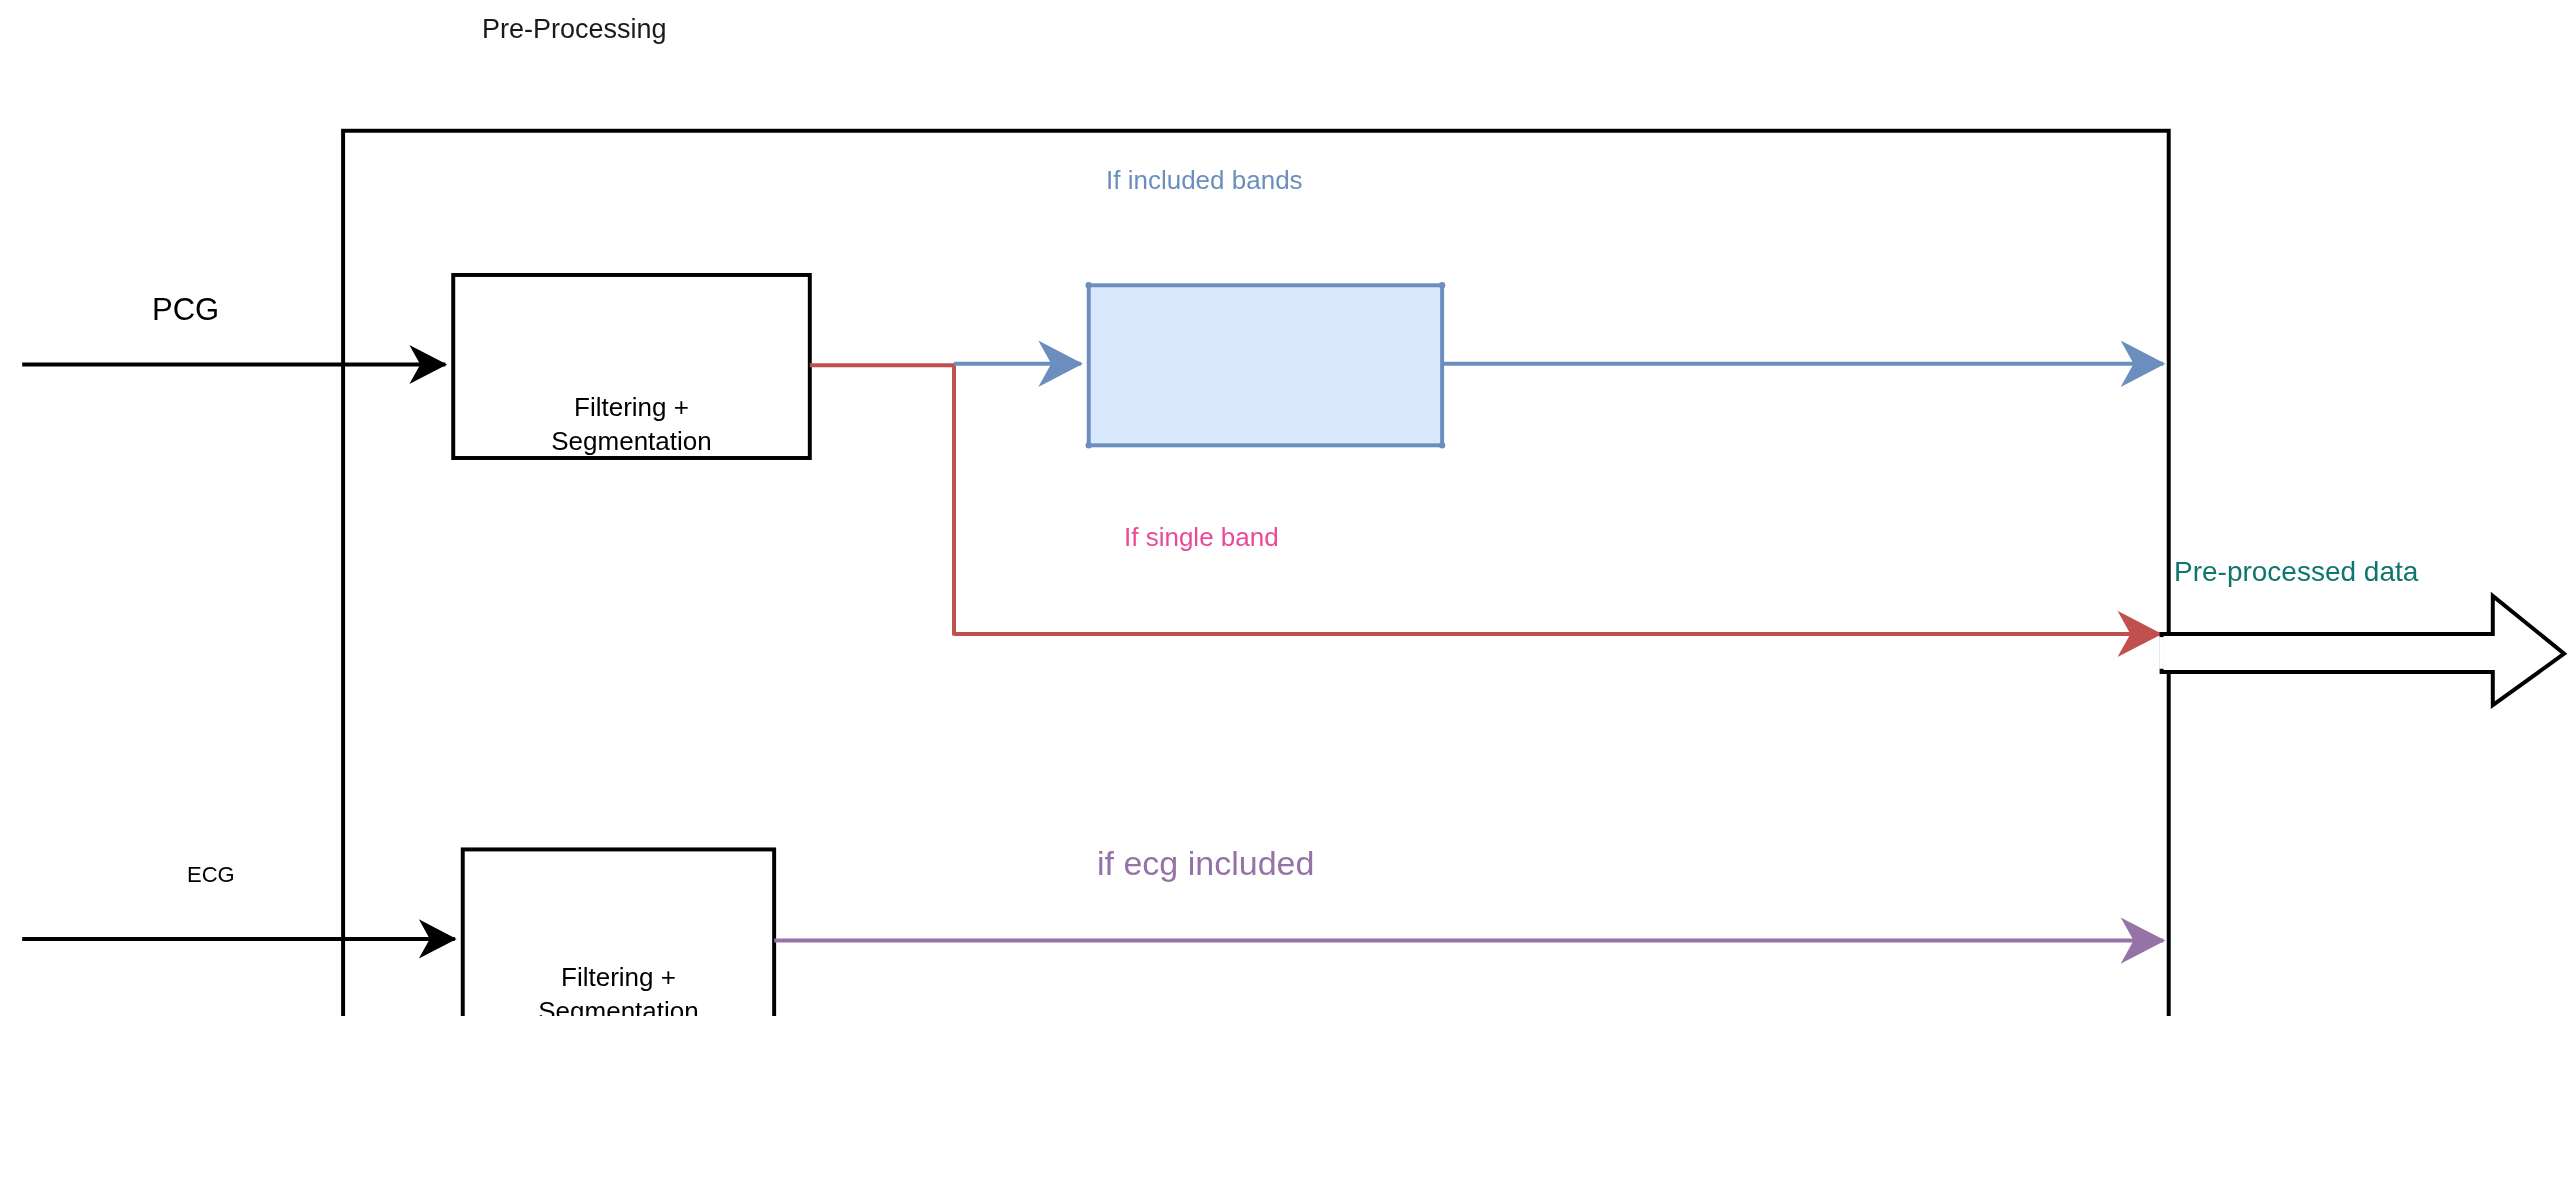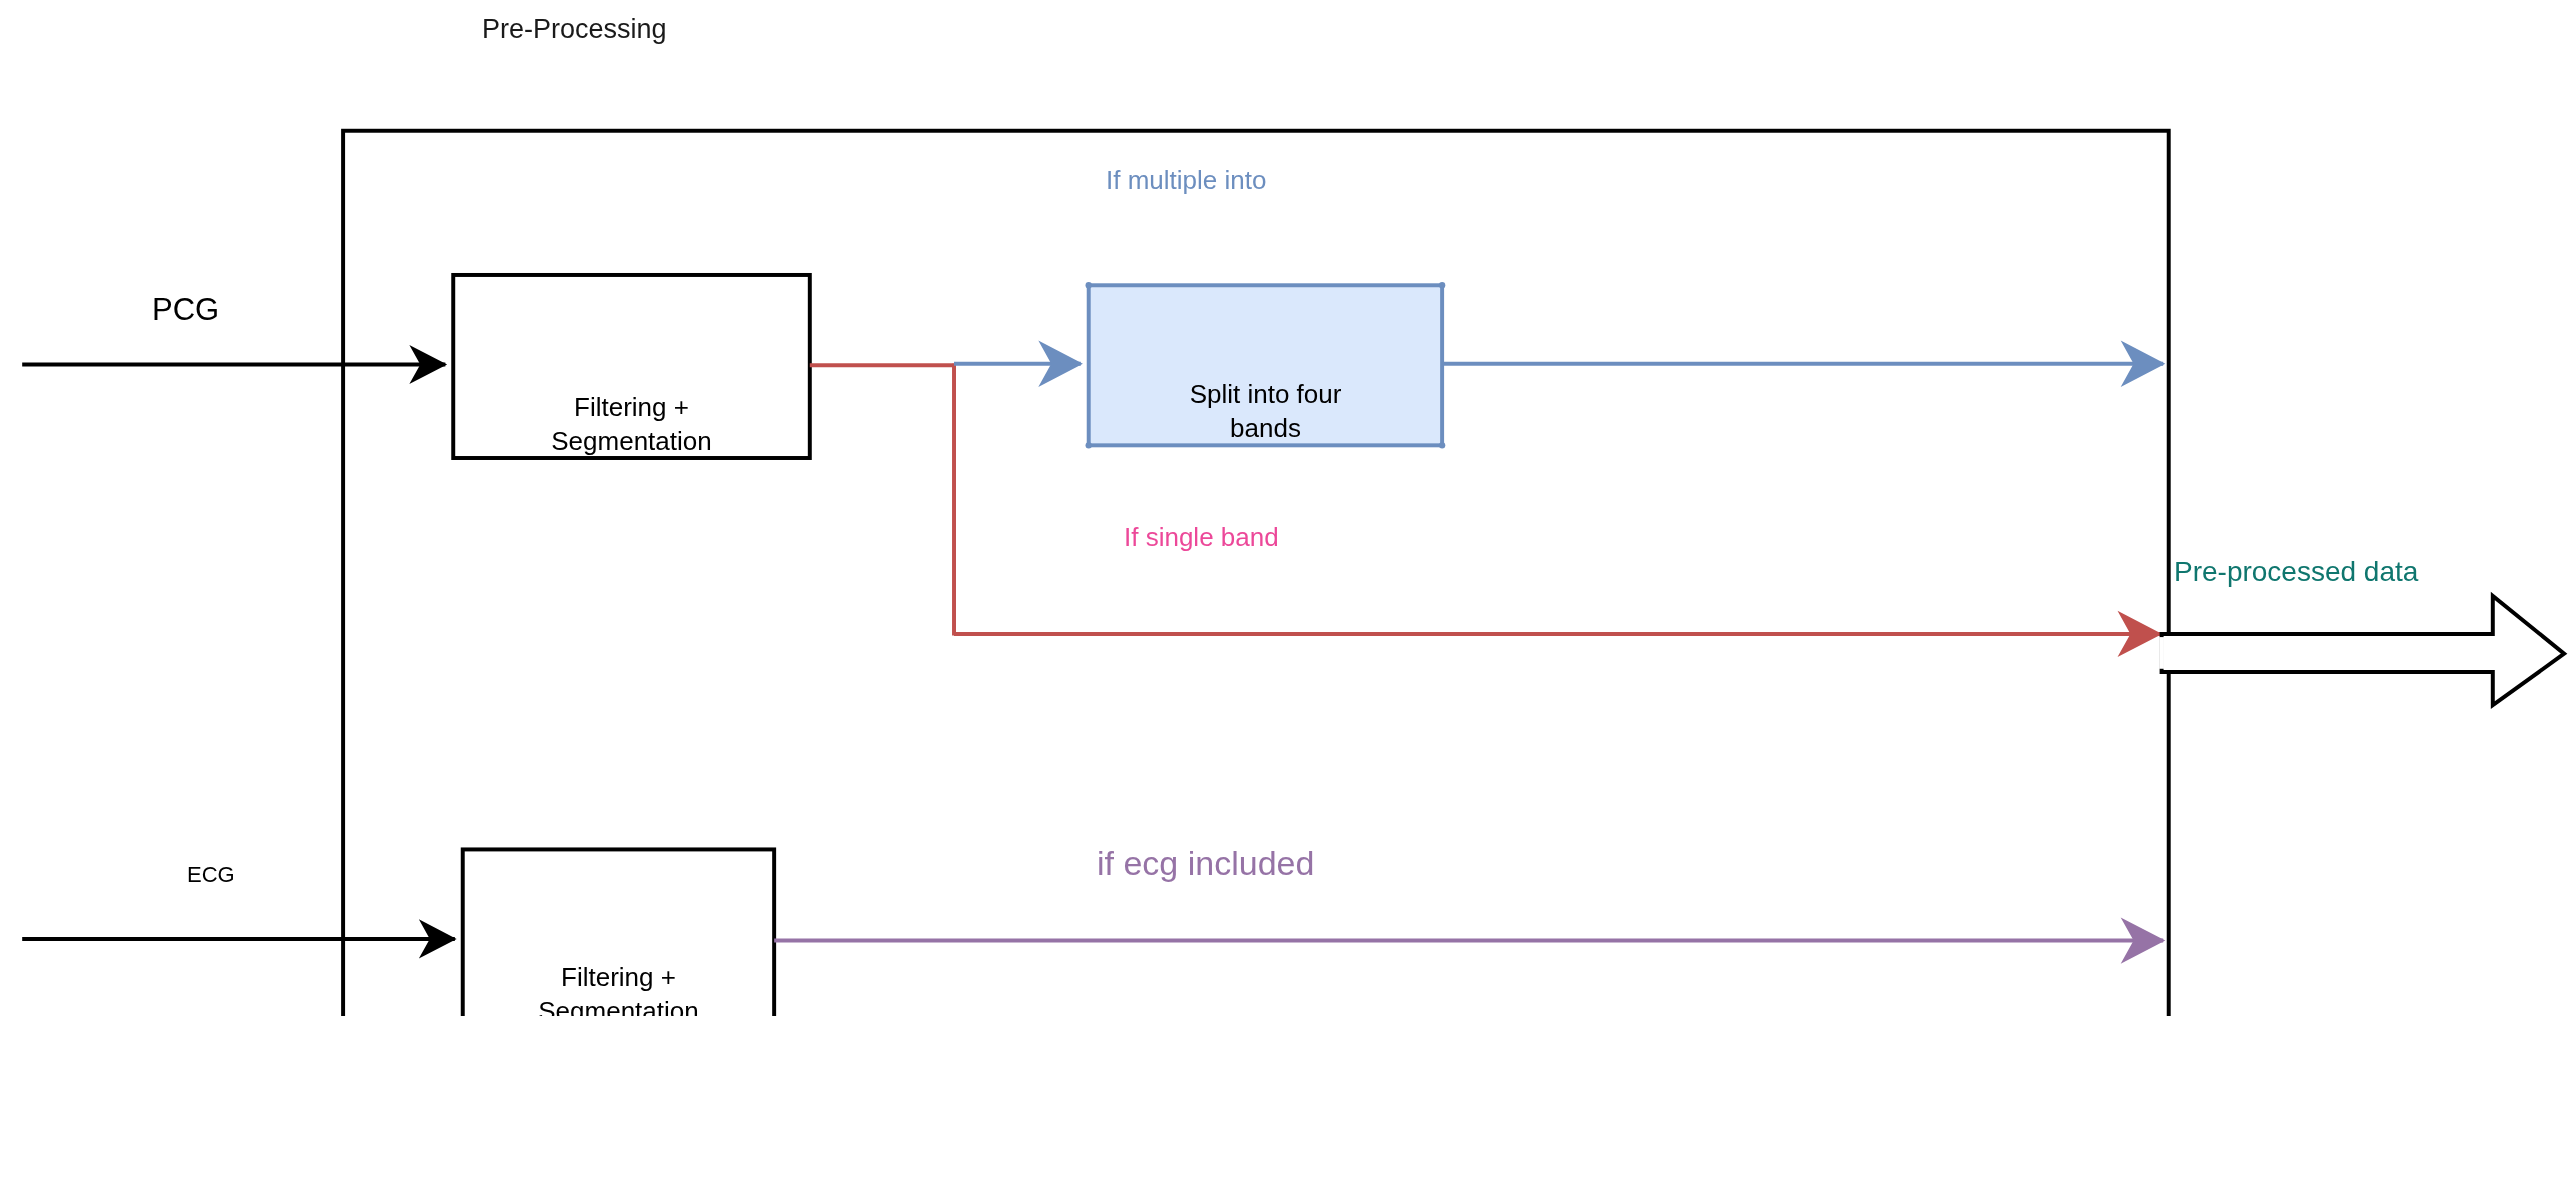--- a/index.html
+++ b/index.html
@@ -172,35 +172,29 @@
 
   <div class="lbl" id="label-ecg">ECG</div>
 
   <div class="box-text" id="box-text-filtering-pcg">
     <div>
       <div>Filtering +</div>
       <div>Segmentation</div>
     </div>
   </div>
 
-  <div class="box-text" id="box-text-split-bands">
-    <div>
-      <div>Split into four</div>
-      <div>bands</div>
-    </div>
-  </div>
 
   <div class="box-text" id="box-text-filtering-ecg">
     <div>
       <div>Filtering +</div>
       <div>Segmentation</div>
     </div>
   </div>
 
-  <div class="lbl" id="label-if-multiple-bands">If multiple into</div>
+  <div class="lbl" id="label-if-multiple-bands">If included bands</div>
 
   <div class="lbl" id="label-if-single-band">If single band</div>
 
   <div class="lbl" id="label-if-ecg-included">if ecg included</div>
 
   <div class="lbl" id="label-pre-processed-data">Pre-processed data</div>
 
 </div>
 
 

